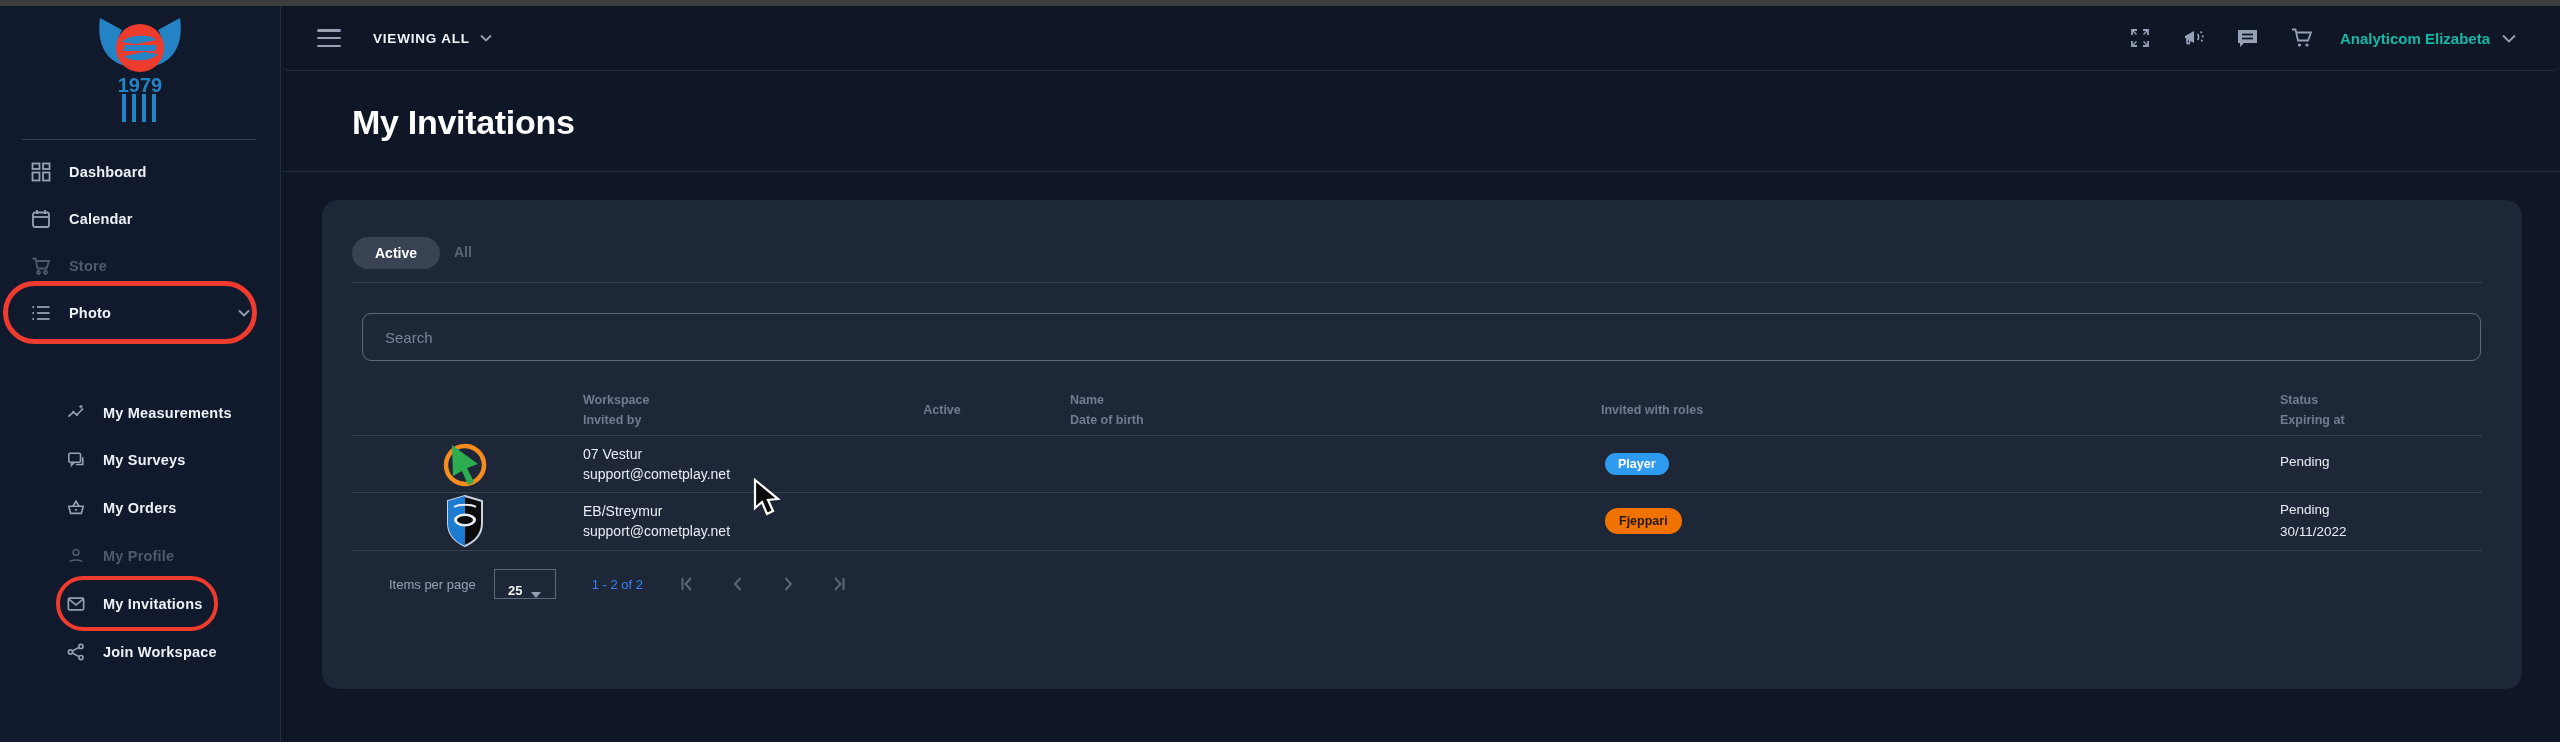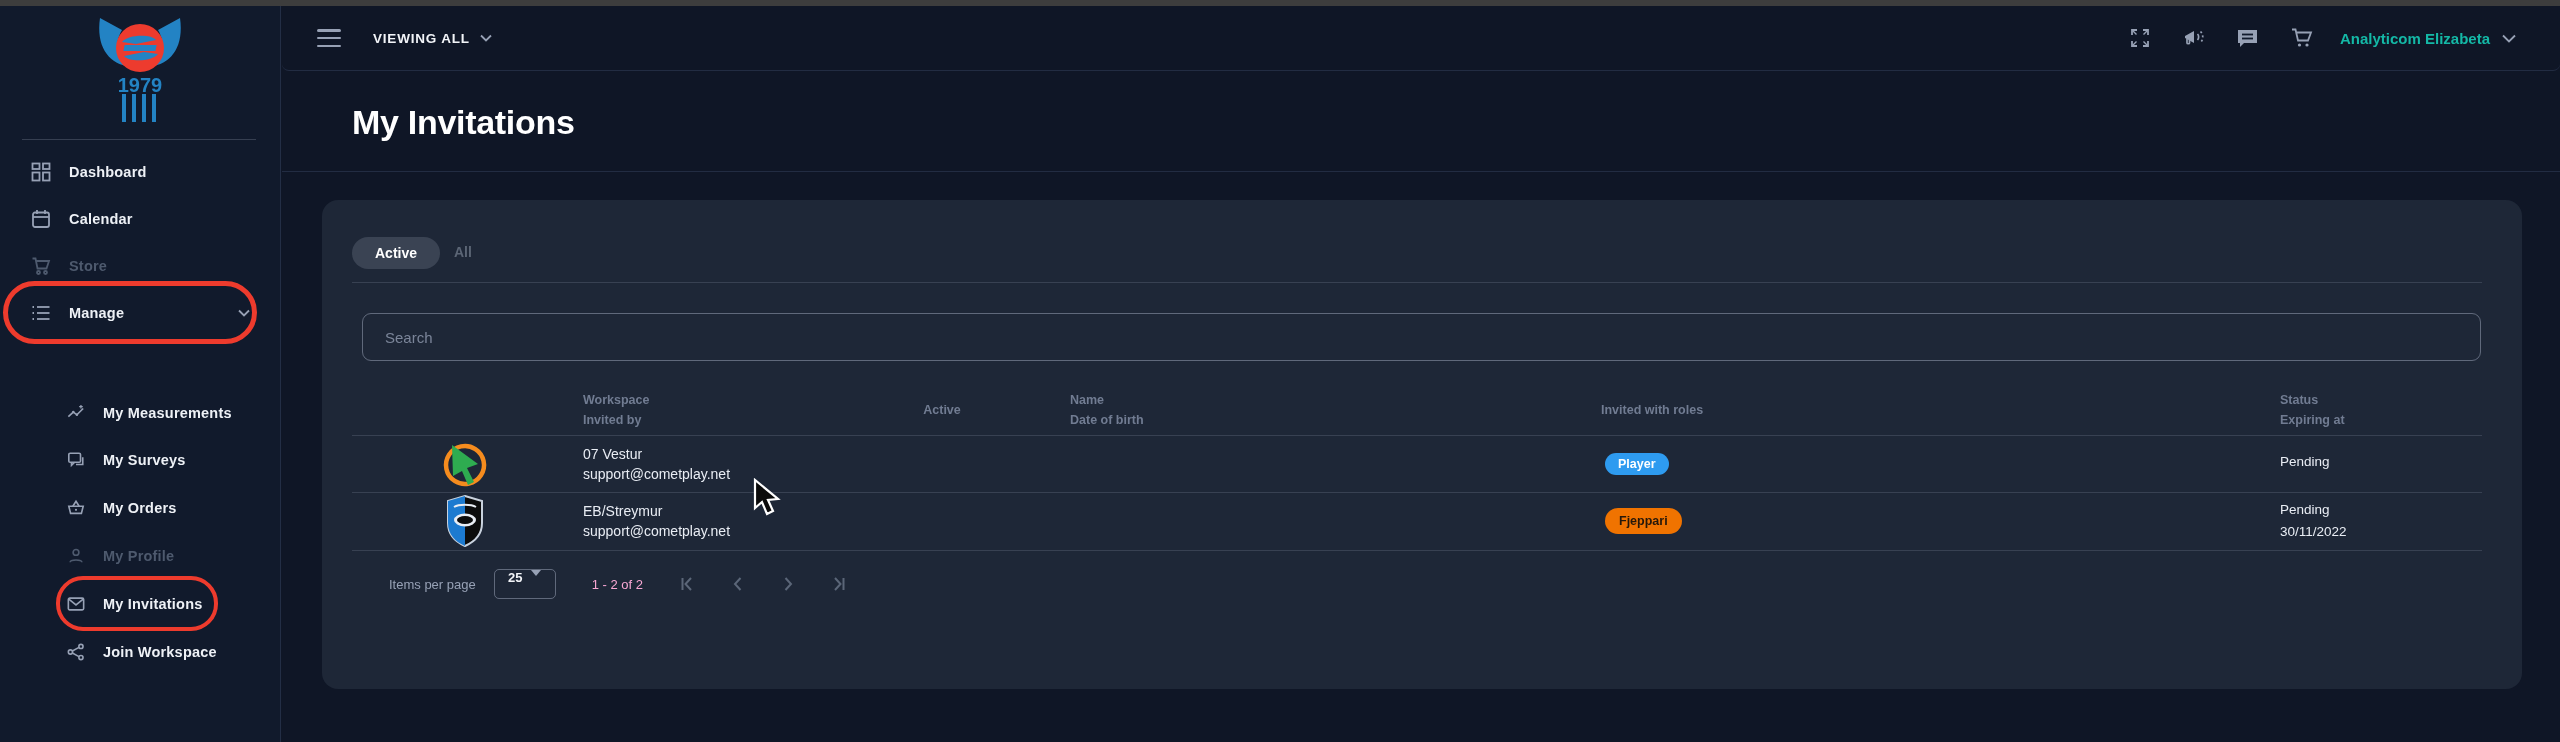--- a/index.html
+++ b/index.html
@@ -109,25 +109,25 @@
   }
   .badge-wrap { position:absolute; left:1253px; top:50%; transform:translateY(-50%); }
   .badge-player { background:#2e9bf0; color:#ffffff; }
   .badge-fjeppari { background:#f07300; color:#26180a; padding:6px 14px; }
   .status-wrap { position:absolute; left:1928px; font-size:13.5px; color:#e9edf4; }
 
   
   .pag { position:absolute; left:67px; top:363px; height:42px; display:flex; align-items:center; font-size:13px; color:#97a1b5; }
   .pag .psel {
     margin-left:18px; width:62px; height:30px; border:1px solid rgba(151,161,181,0.55);
-    border-radius:5px; display:flex; align-items:flex-start; justify-content:center; gap:9px; cursor:pointer;
+    border-radius:0; display:flex; align-items:flex-end; justify-content:center; gap:9px; cursor:pointer;
   }
   .pag .psel .v { color:#f2f4f8; font-weight:700; font-size:13px; }
   .pag .caret { width:0; height:0; border-left:5px solid transparent; border-right:5px solid transparent; border-top:6px solid #97a1b5; }
-  .pag .range { margin-left:36px; color:#f9a8d4; }
+  .pag .range { margin-left:36px; color:#3b82f6; }
   .pag .navs { margin-left:32px; display:flex; align-items:center; gap:24px; }
   .pnav { width:26px; height:26px; color:#5b6678; display:flex; align-items:center; justify-content:center; cursor:pointer; }
 
   
   .mouse-cursor { position:absolute; left:752px; top:478px; z-index:60; pointer-events:none; }
 
   svg { display:block; }
 </style>
 </head>
 <body>
@@ -191,21 +191,21 @@
     <span class="ic">
       <svg width="20" height="20" viewBox="0 0 20 20" fill="none" stroke="currentColor" stroke-width="1.8">
         <line x1="1.5" y1="4" x2="3" y2="4"></line>
           <line x1="6" y1="4" x2="18.5" y2="4"></line>
         <line x1="1.5" y1="10" x2="3" y2="10"></line>
           <line x1="6" y1="10" x2="18.5" y2="10"></line>
         <line x1="1.5" y1="16" x2="3" y2="16"></line>
           <line x1="6" y1="16" x2="18.5" y2="16"></line>
       </svg>
     </span>
-    <span class="lbl">Manage</span>
+    <span class="lbl">Photo</span>
     <span class="chev">
       <svg width="12" height="8" viewBox="0 0 12 8" fill="none" stroke="currentColor" stroke-width="1.8">
           <path d="M1 1.5 L6 6.5 L11 1.5"></path>
         </svg>
     </span>
   </div>
 
 
   <div class="nav-item sub" style="top:387px">
     <span class="ic">

